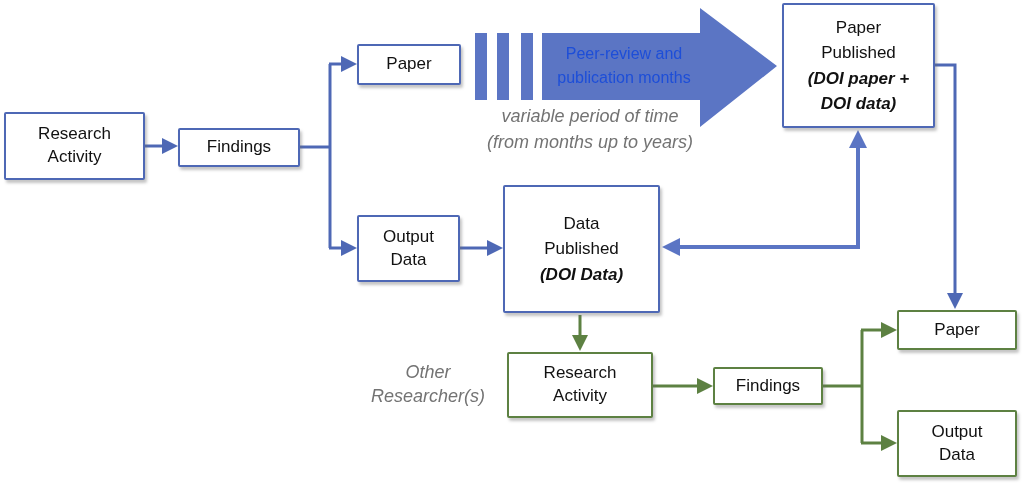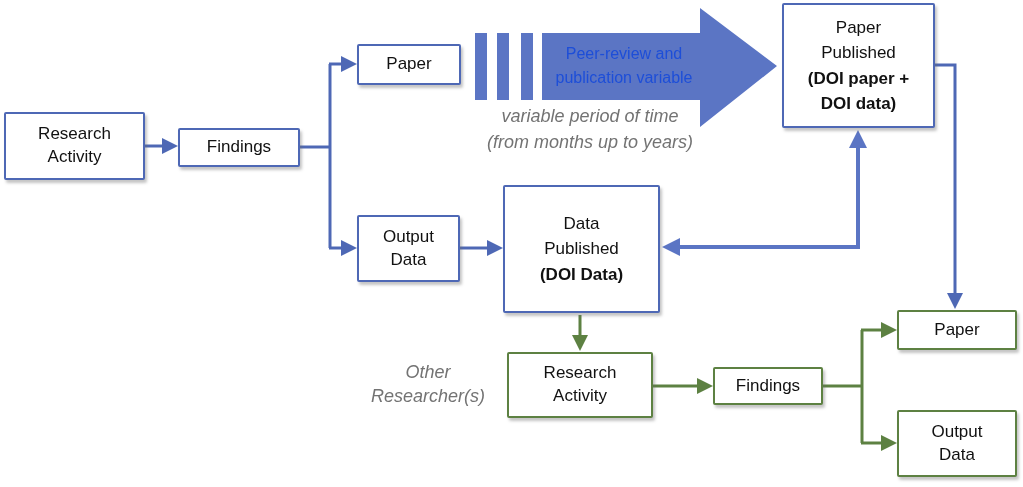--- a/index.html
+++ b/index.html
@@ -32,21 +32,21 @@
     color: #111111;
     font-size: 17px;
     line-height: 1.35;
     border-radius: 2px;
     box-shadow: 2px 3px 3px rgba(110,110,110,0.40);
     box-sizing: border-box;
   }
   .box.blue  { border: 2px solid #4e68b5; }
   .box.green { border: 2px solid #5d8142; }
   .box .bline { white-space: nowrap; }
-  .box .bold { font-weight: bold; }
+  .box .bold { font-weight: bold; font-style: italic; }
   .published { line-height: 1.5; }
   .note {
     position: absolute;
     font-style: italic;
     color: #737373;
     text-align: center;
     font-size: 18px;
     line-height: 26px;
   }
   .arrow-label {
@@ -163,21 +163,21 @@
     <div class="bline">Paper</div>
   </div>
 
   <div class="box green" style="left:897px; top:410px; width:120px; height:67px;">
     <div class="bline">Output</div>
     <div class="bline">Data</div>
   </div>
 
   <div class="arrow-label">
     <div>Peer-review and</div>
-    <div>publication variable</div>
+    <div>publication months</div>
   </div>
 
   <div class="note" style="left:430px; top:103px; width:320px;">
     <div>variable period of time</div>
     <div>(from months up to years)</div>
   </div>
 
   <div class="note" style="left:348px; top:360px; width:160px; line-height:24px;">
     <div>Other</div>
     <div>Researcher(s)</div>

